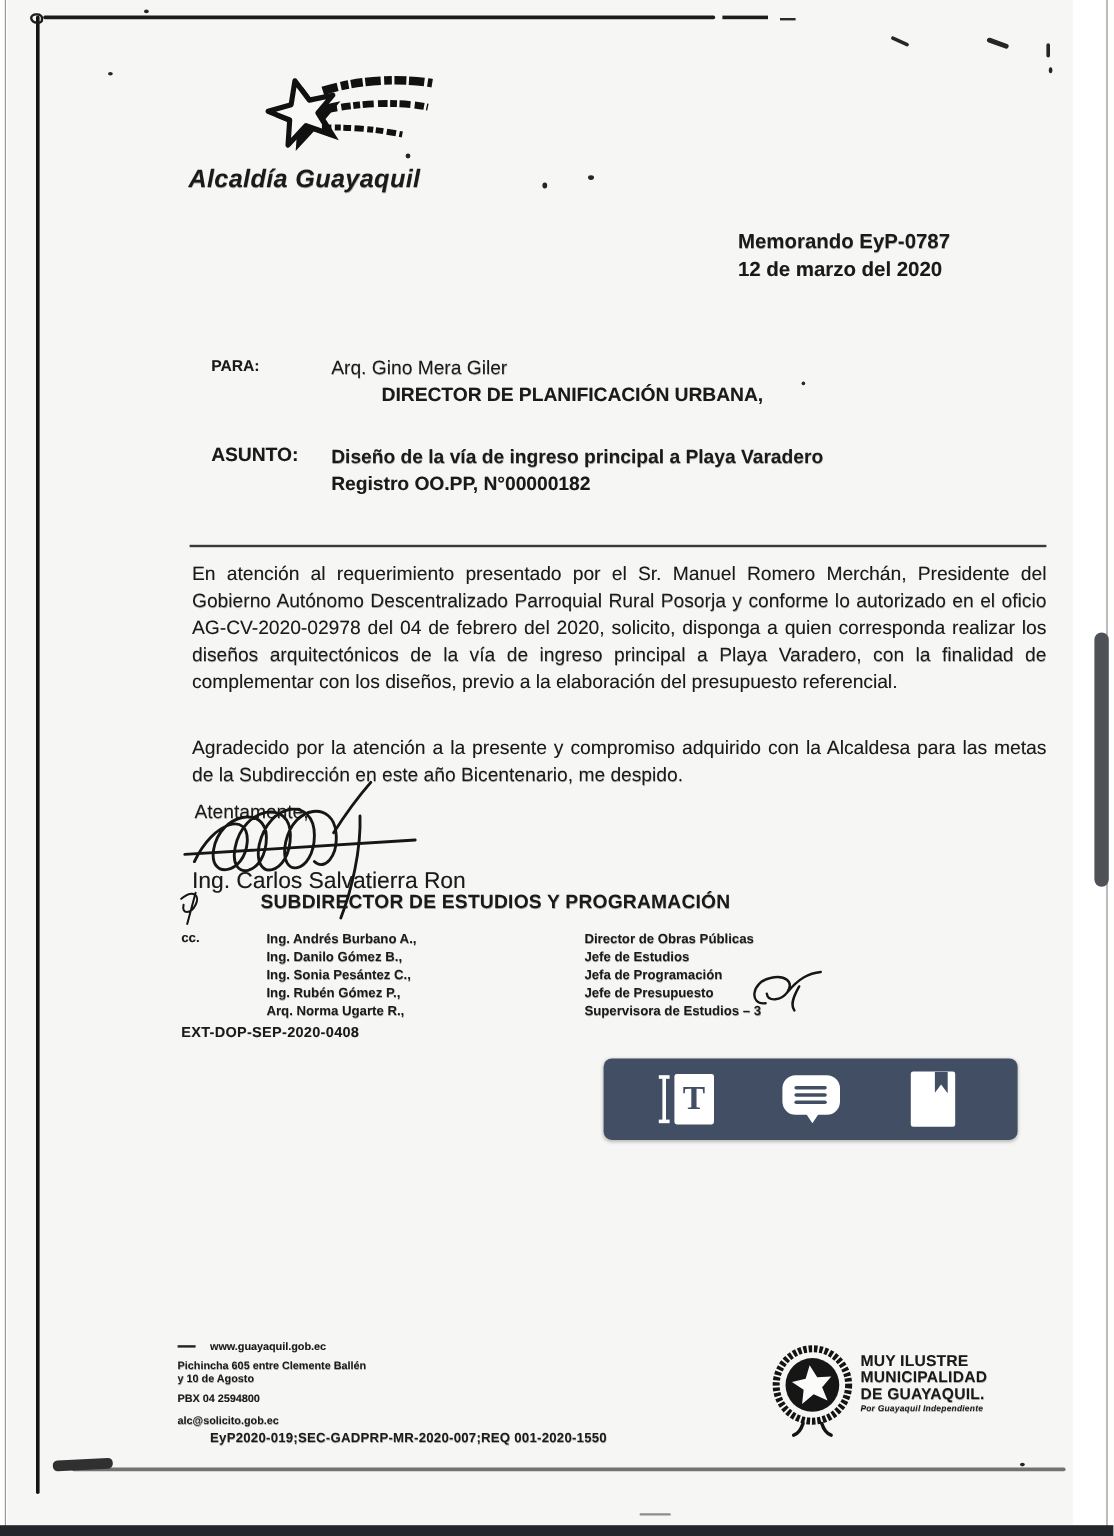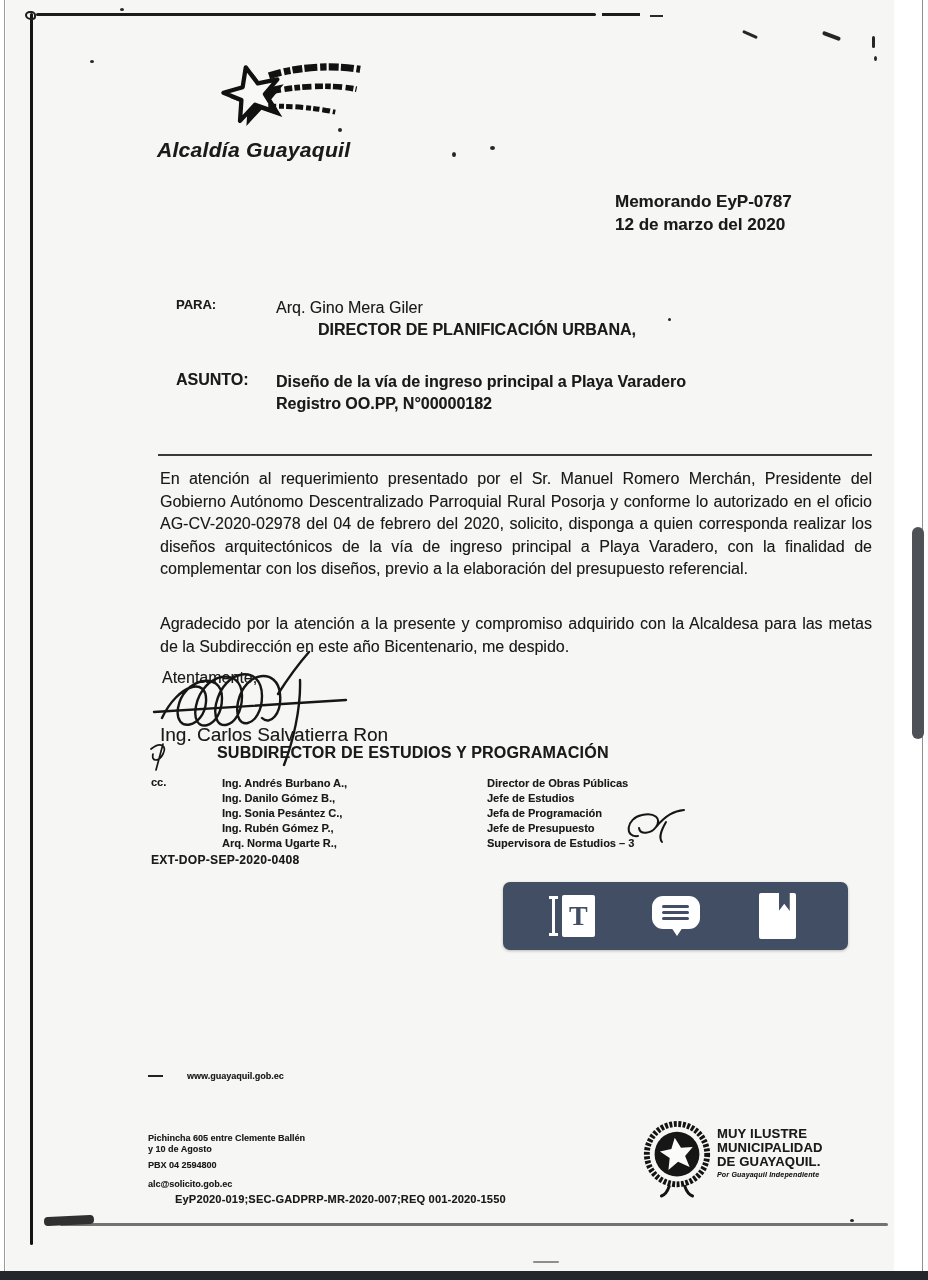--- a/index.html
+++ b/index.html
@@ -78,21 +78,21 @@
     display:flex; flex-direction:column; align-items:center; justify-content:center; gap:3.5px; }
   .ic-comment .bubble i { display:block; width:27px; height:2.6px; background:#414e63; border-radius:2px; }
   .ic-comment .tail { position:absolute; left:19px; top:33px; width:0; height:0;
     border-left:6px solid transparent; border-right:6px solid transparent; border-top:9px solid #fff; }
 
   .ic-bookmark { position:relative; width:37px; height:46px; background:#fff; border-radius:2px; }
   .ic-bookmark .ribbon { position:absolute; right:6px; top:0; width:11px; height:18px; background:#414e63;
     clip-path:polygon(0 0, 100% 0, 100% 100%, 50% 60%, 0 100%); }
 
   
-  .foot-web   { left:148px; top:1071px; display:flex; align-items:center; gap:24px; font-size:9px; font-weight:bold; }
+  .foot-web   { left:148px; top:1117px; display:flex; align-items:center; gap:12px; font-size:9px; font-weight:bold; }
   .foot-dash  { width:15px; height:2px; background:#222; }
   .foot-addr  { left:148px; top:1133px; font-size:9px; font-weight:bold; line-height:11px; }
   .foot-phone { left:148px; top:1160px; font-size:9px; font-weight:bold; }
   .foot-mail  { left:148px; top:1179px; font-size:9px; font-weight:bold; }
   .doc-code   { left:175px; top:1193px; font-size:11px; font-weight:bold; letter-spacing:.2px; }
 
   .seal-svg  { left:640px; top:1119px; width:74px; height:80px; }
   .seal-text { left:717px; top:1127px; font-size:13px; font-weight:bold; line-height:14px; letter-spacing:.2px; }
   .seal-tag  { left:717px; top:1171px; font-size:7px; font-weight:bold; font-style:italic; letter-spacing:.2px; }
 </style>

